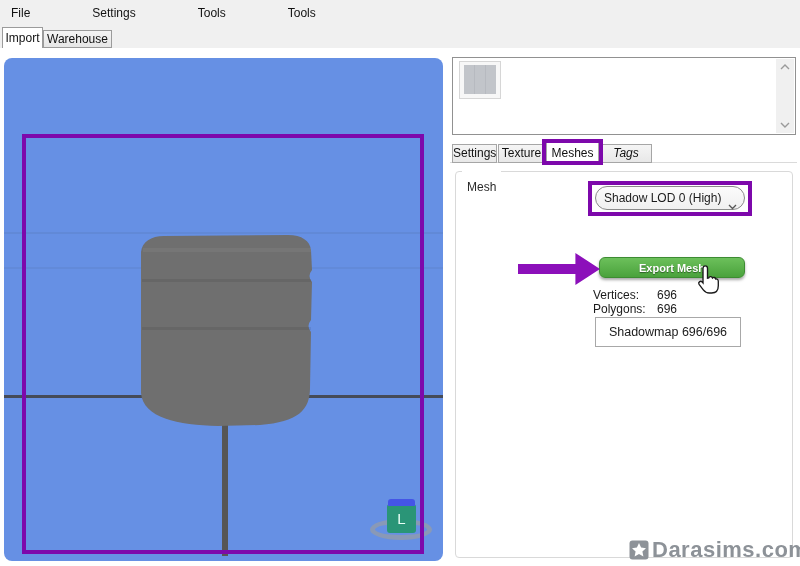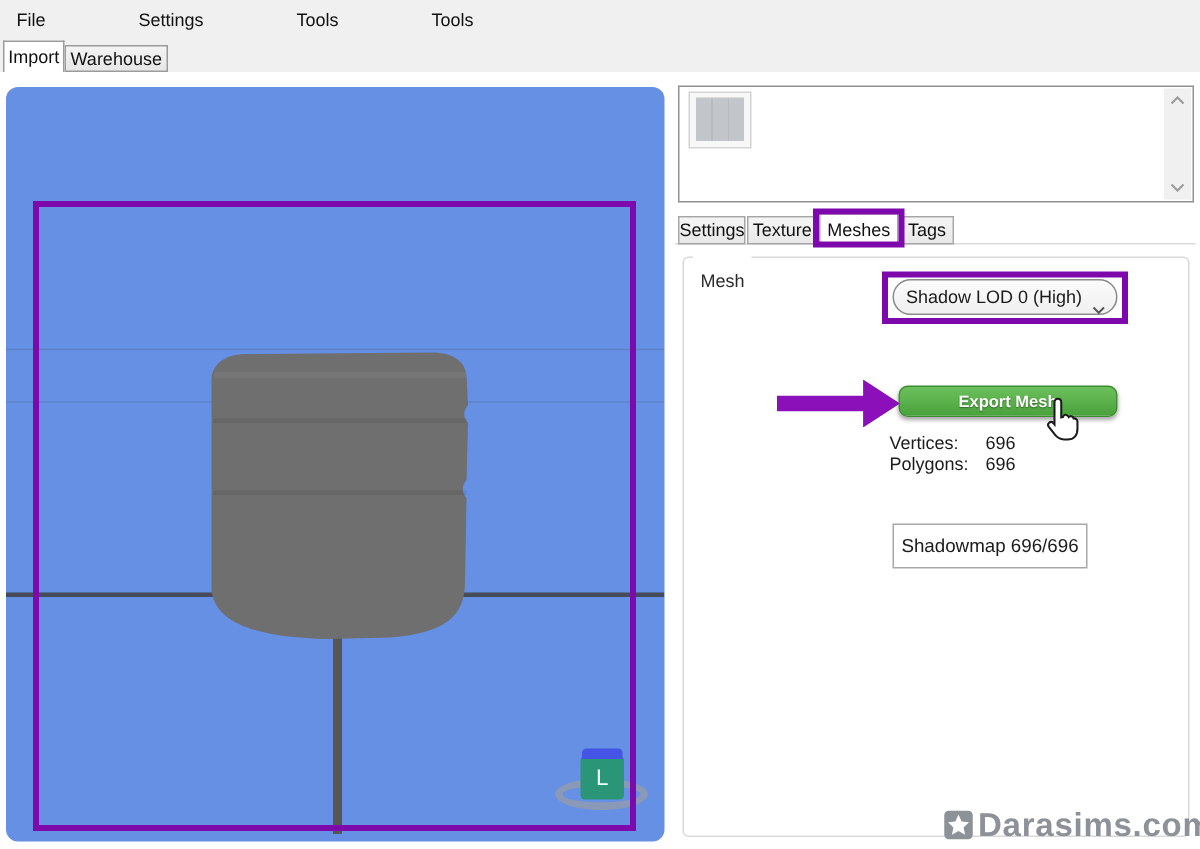--- a/index.html
+++ b/index.html
@@ -83,23 +83,23 @@
   
   .annot-arrow { position:absolute; left:518px; top:253px; width:82px; height:32px;
                  background:#8c10ba; z-index:6;
                  clip-path:polygon(0 34%,70% 34%,70% 0,100% 50%,70% 100%,70% 66%,0 66%); }
 
   
   .hand-cursor { position:absolute; left:697px; top:264px; z-index:7; }
 
   
   .stat { position:absolute; font-size:12px; color:#1b1b1b; }
-  .shadowmap-box { position:absolute; left:595px; top:317px; width:130px; height:30px;
+  .shadowmap-box { position:absolute; left:595px; top:317px; width:146px; height:30px;
                    background:#ffffff; border:1px solid #a8a8a8; font-size:12.5px;
-                   color:#1b1b1b; text-align:center; line-height:28px;margin-top:32px; }
+                   color:#1b1b1b; text-align:center; line-height:28px; }
 
   
   .watermark { position:absolute; left:629px; top:537px; display:flex; align-items:center;
                gap:3px; z-index:9; }
   .watermark-text { font-size:22px; font-weight:bold; color:#8d9298; letter-spacing:0.5px; }
 </style>
 </head>
 <body>
 
 <div id="app">
@@ -166,21 +166,21 @@
             <polyline points="1,1 5,5 9,1" fill="none" stroke="#9a9a9a" stroke-width="1.4"></polyline>
           </svg>
       </div>
     </div>
   </div>
 
   <div class="tabpage-line"></div>
   <div class="ptab" style="left:452px; width:45px;">Settings</div>
   <div class="ptab" style="left:498px; width:47px;">Texture</div>
   <div class="ptab sel" style="left:546px; width:53px;">Meshes</div>
-  <div class="ptab" style="left:600px; width:36px;">Tags</div>
+  <div class="ptab" style="left:600px; width:52px;font-style:italic;">Tags</div>
   <div class="annot-rect-tab"></div>
 
   <div class="groupbox"></div>
   <div class="groupbox-label">Mesh</div>
 
   <div class="combo">
     <span>Shadow LOD 0 (High)</span>
     <span class="chev">
       <svg width="9" height="6" viewBox="0 0 9 6">
           <polyline points="1,1 4.5,4.5 8,1" fill="none" stroke="#555" stroke-width="1.3"></polyline>

